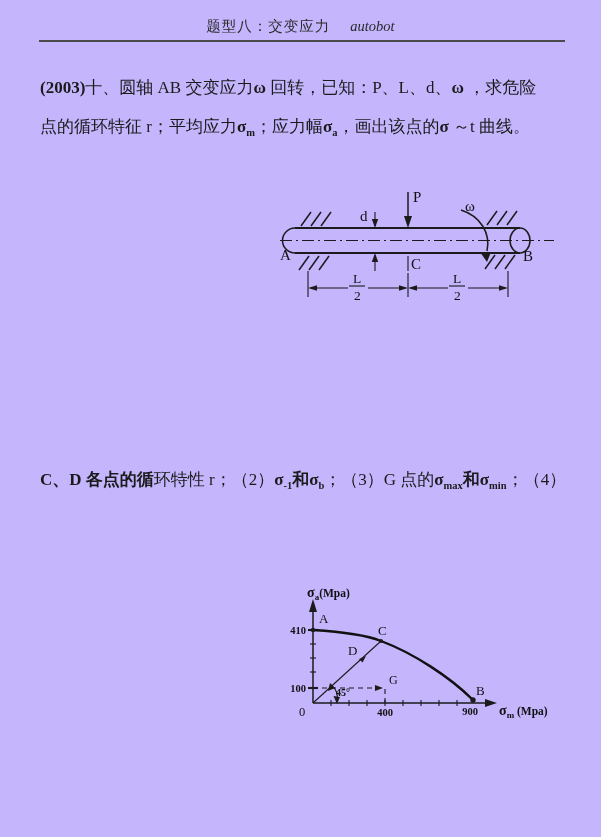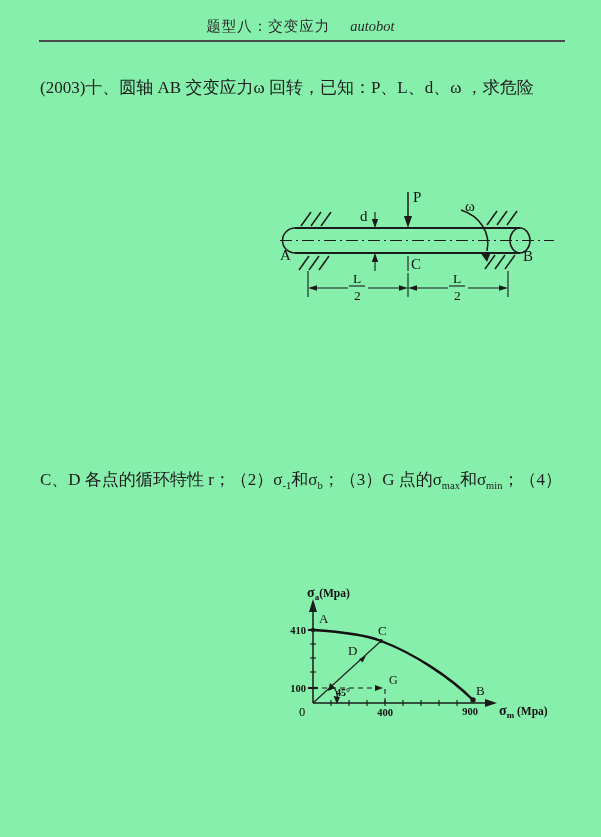--- a/index.html
+++ b/index.html
@@ -1,24 +1,24 @@
 <!DOCTYPE html>
 <html><head>
 <meta charset="utf-8">
 <style>
   html,body{margin:0;padding:0;background:#e8e8e8}
-  .page{position:relative;width:601px;height:837px;background:#86efac;overflow:hidden;
+  .page{position:relative;width:601px;height:837px;background:#c4b5fd;overflow:hidden;
         font-family:"Liberation Serif","DejaVu Serif",serif;color:#1b1b1b;margin:0 auto}
   .header{position:absolute;top:17px;left:0;width:100%;text-align:center;font-size:14.5px;color:#2a2a2a}
   .header .cn{letter-spacing:1px}
   .header .en{font-style:italic;margin-left:20px}
   .rule{position:absolute;top:40px;left:39px;right:36px;border-top:2.5px solid #4a4a4a}
   .block{position:absolute;left:40px;width:527px}
   .block .line{height:38.8px;line-height:38.8px;white-space:nowrap;font-size:17px}
-  .b{font-weight:normal}
+  .b{font-weight:bold}
   .sub{font-size:10.5px;vertical-align:-3.5px}
   svg.fig{position:absolute}
   svg.fig text{font-family:"Liberation Serif","DejaVu Serif",serif;fill:#111}
   .s1{stroke:#1b1b1b;stroke-width:1.1;fill:none}
   .s15{stroke:#1b1b1b;stroke-width:1.5;fill:none}
   .s2{stroke:#1b1b1b;stroke-width:2.1;fill:none}
   .s24{stroke:#111;stroke-width:2.4;fill:none}
   .cl{stroke:#1b1b1b;stroke-width:1;stroke-dasharray:12 4 2 4;fill:none}
   .dash{stroke:#1b1b1b;stroke-width:1.1;stroke-dasharray:5 4;fill:none}
   .fillk{fill:#1b1b1b;stroke:none}
@@ -32,20 +32,21 @@
 
 <div class="page">
 
   <div class="header">
     <span class="cn">题型八：交变应力</span><span class="en">autobot</span>
   </div>
   <div class="rule"></div>
 
   <div class="block" style="top:69px">
     <div class="line"><span class="b ">(2003)</span><span class="">十、圆轴 AB 交变应力</span><span class="b ">ω</span><span class=""> 回转，已知：P、L、d、</span><span class="b ">ω</span><span class=""> ，求危险</span></div>
+    <div class="line"><span class="">点的循环特征 r；平均应力</span><span class="b ">σ</span><span class="b sub">m</span><span class="">；应力幅</span><span class="b ">σ</span><span class="b sub">a</span><span class="">，画出该点的</span><span class="b ">σ</span><span class=""> ～t 曲线。</span></div>
   </div>
 
   <svg class="fig" style="left:270px;top:185px" width="290" height="135" viewBox="0 0 290 135">
 
     <g>
       <path class="s2" d="M25,43 H250"></path>
       <path class="s2" d="M25,68 H250"></path>
       <path class="s15" d="M25,43 A12.5,12.5 0 0 0 25,68"></path>
       <ellipse class="s15" cx="250" cy="55.5" rx="10" ry="12.5" fill="#ffffff"></ellipse>
     </g>

